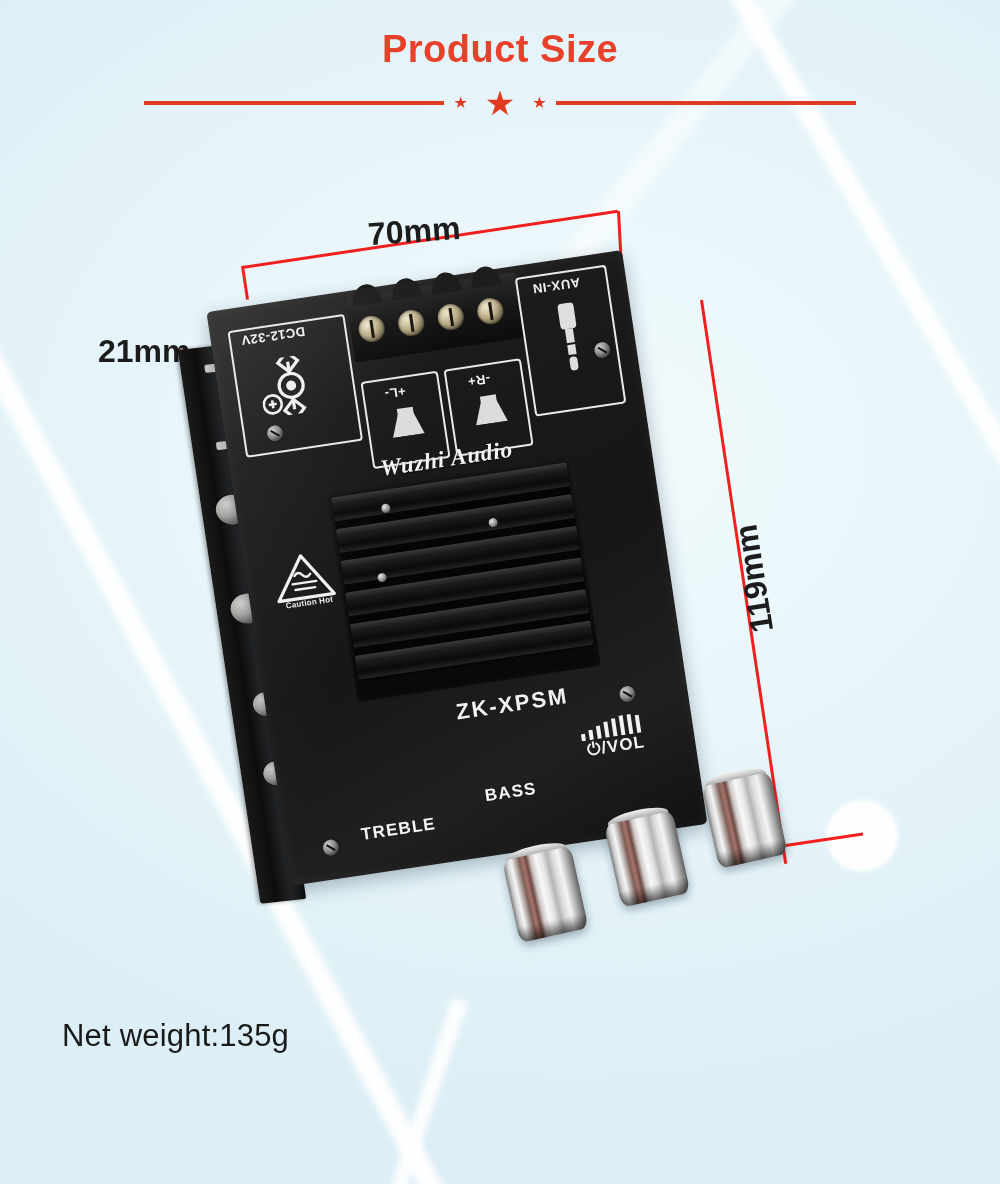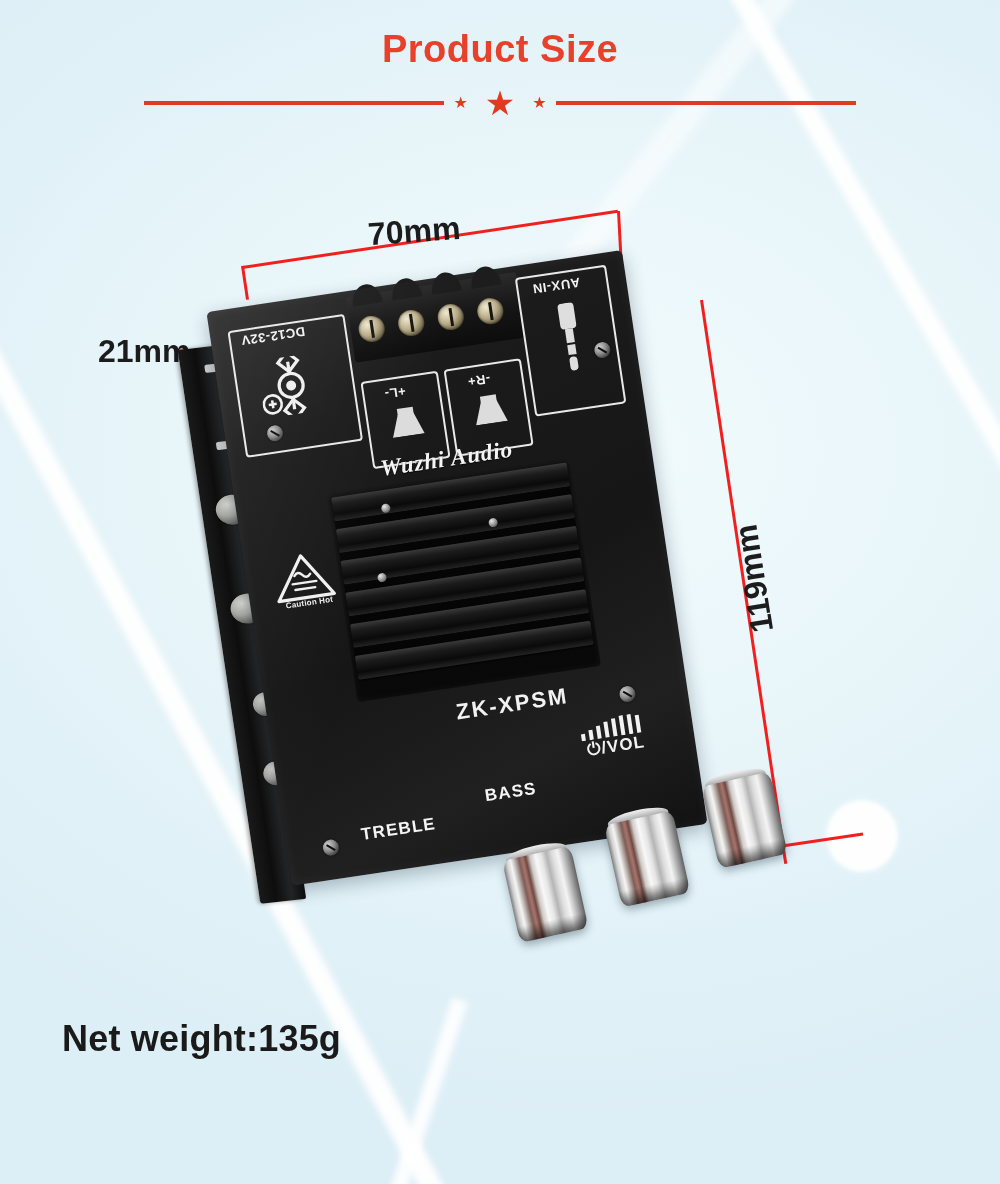--- a/index.html
+++ b/index.html
@@ -244,21 +244,21 @@
 
   
   .dim-line{position:absolute;background:#f21f1f;}
   .dim-txt{
     position:absolute;color:#1c1c1c;font-weight:bold;white-space:nowrap;
   }
 
   
   .weights{position:absolute;left:62px;top:1018px;}
   .weights div{
-    font-size:36px;font-weight:bold;color:#1a1a1a;margin-bottom:28px;letter-spacing:.2px;
+    font-size:31px;font-weight:normal;color:#1a1a1a;margin-bottom:28px;letter-spacing:.2px;
   }
 </style>
 </head>
 <body>
 
 <div id="page">
 
   <div class="streak s1"></div>
   <div class="streak s2"></div>
   <div class="streak s3"></div>

